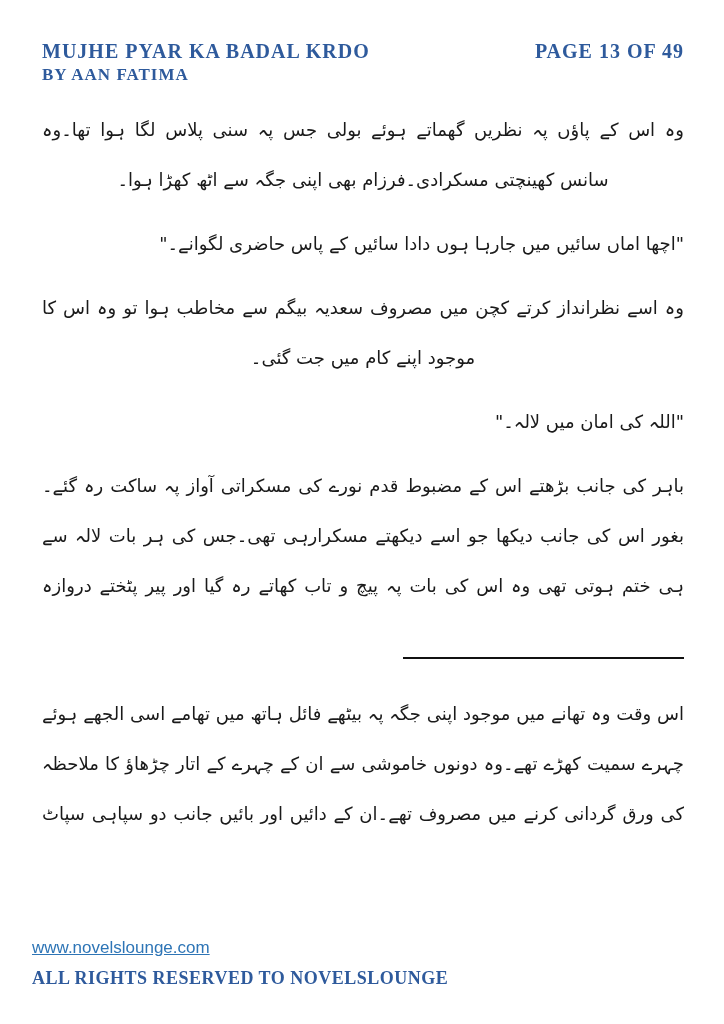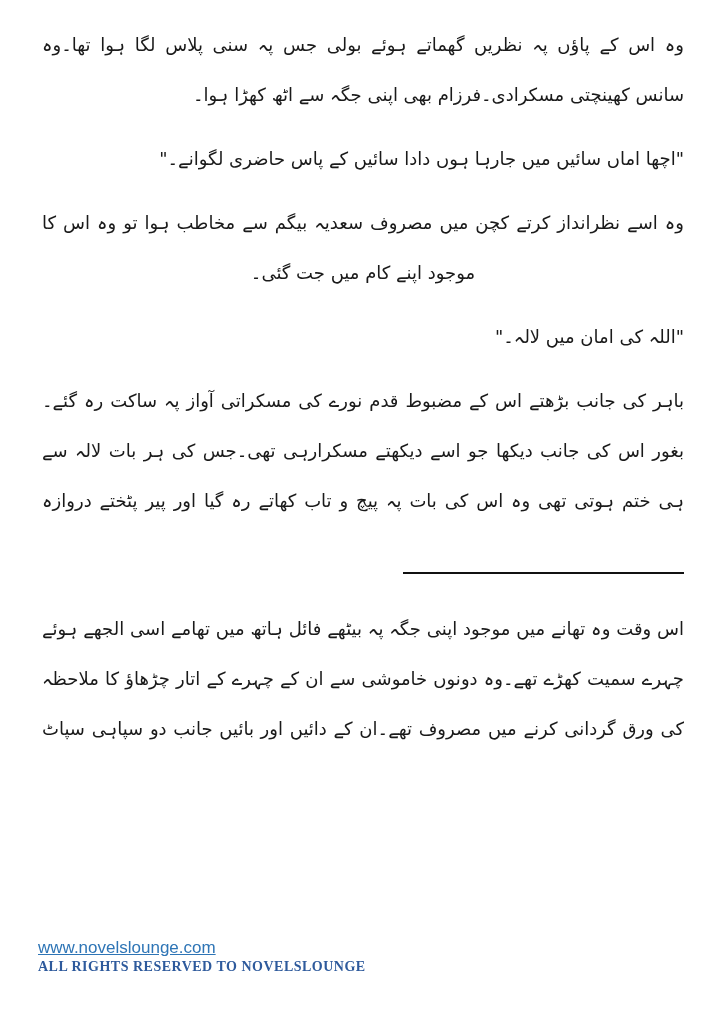--- a/index.html
+++ b/index.html
@@ -44,52 +44,59 @@
     height:50px;
     overflow:hidden;
     white-space:nowrap;
   }
   .line.j{ 
     text-align:justify;
     text-align-last:justify;
     white-space:normal;
   }
   .line.r{text-align:right;}
-  .line.l{text-align:right;}
+  .line.l{text-align:center;}
   .line.c{text-align:center;}
   .separator{
     width:281px;height:2px;background:#111111;
     margin:46px 0 30px 0; 
   }
   
   .footer{
-    position:absolute;left:38px;top:938px;
+    position:absolute;left:32px;top:938px;
   }
   .site-link{
     display:inline-block;
     font-family:"Liberation Sans",sans-serif;
     font-size:17px;
     color:#2e75b6;
     text-decoration:underline;
     cursor:pointer;
   }
   .copyright{
-    margin-top:1px;
+    margin-top:10px;
     color:#2e5a9c;
     font-weight:bold;
-    font-size:14px;
+    font-size:18px;
     letter-spacing:0.5px;
     font-family:"Liberation Serif",serif;
   }
 </style>
 </head>
 <body>
 
 <div class="page">
 
+  <div class="header">
+    <div class="header-row">
+      <span class="book-title">MUJHE PYAR KA BADAL KRDO</span>
+      <span class="page-indicator">PAGE 13 OF 49</span>
+    </div>
+    <div class="author-line">BY AAN FATIMA</div>
+  </div>
 
   <div class="body-text" dir="rtl" lang="ur">
 
     <div class="para">
       <div class="line j">وہ اس کے پاؤں پہ نظریں گھماتے ہوئے بولی جس پہ سنی پلاس لگا ہوا تھا۔وہ پرسکون سا</div>
       <div class="line l">سانس کھینچتی مسکرادی۔فرزام بھی اپنی جگہ سے اٹھ کھڑا ہوا۔</div>
     </div>
 
     <div class="para">
       <div class="line r">"اچھا اماں سائیں میں جارہا ہوں دادا سائیں کے پاس حاضری لگوانے۔"</div>

